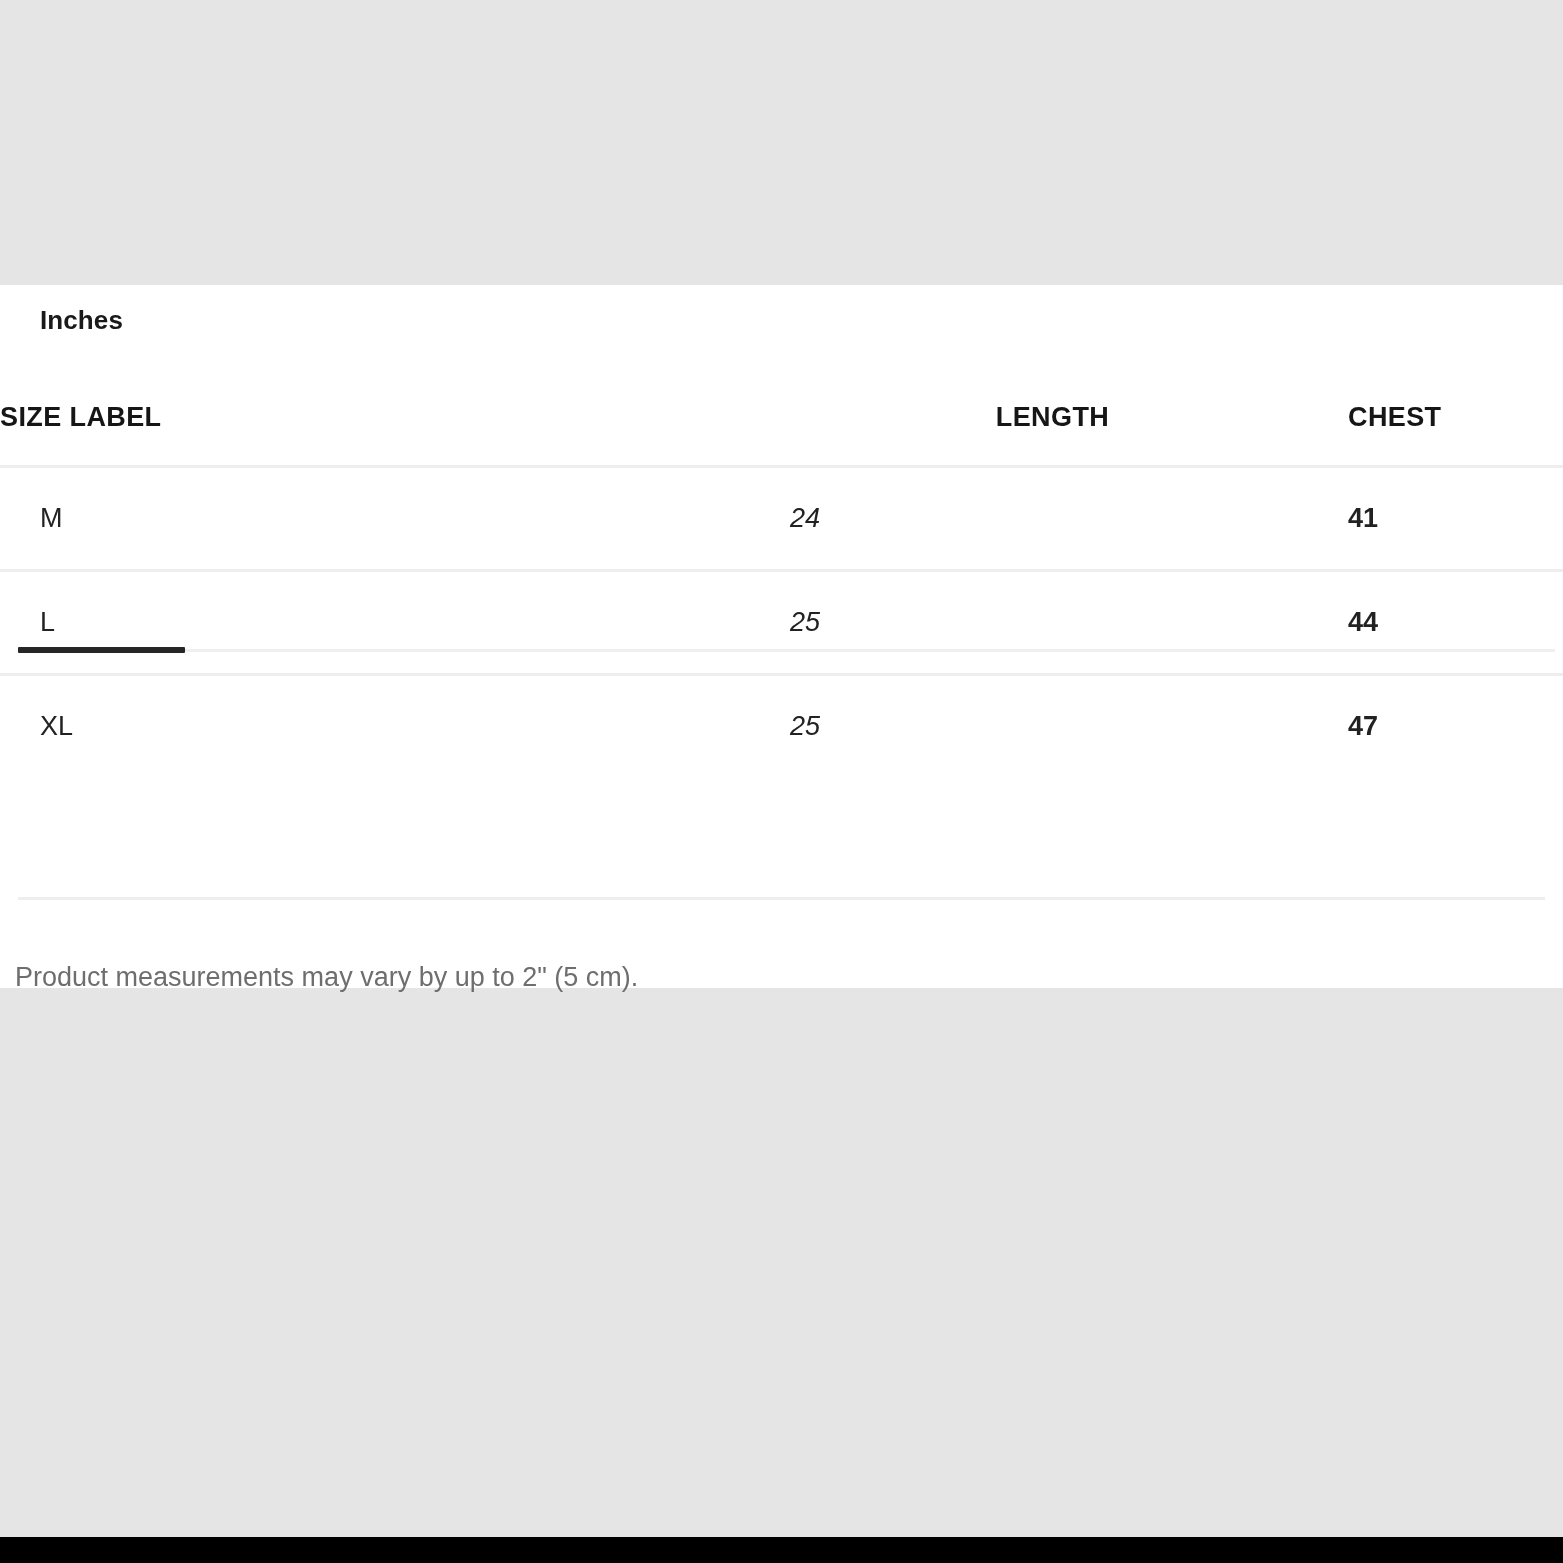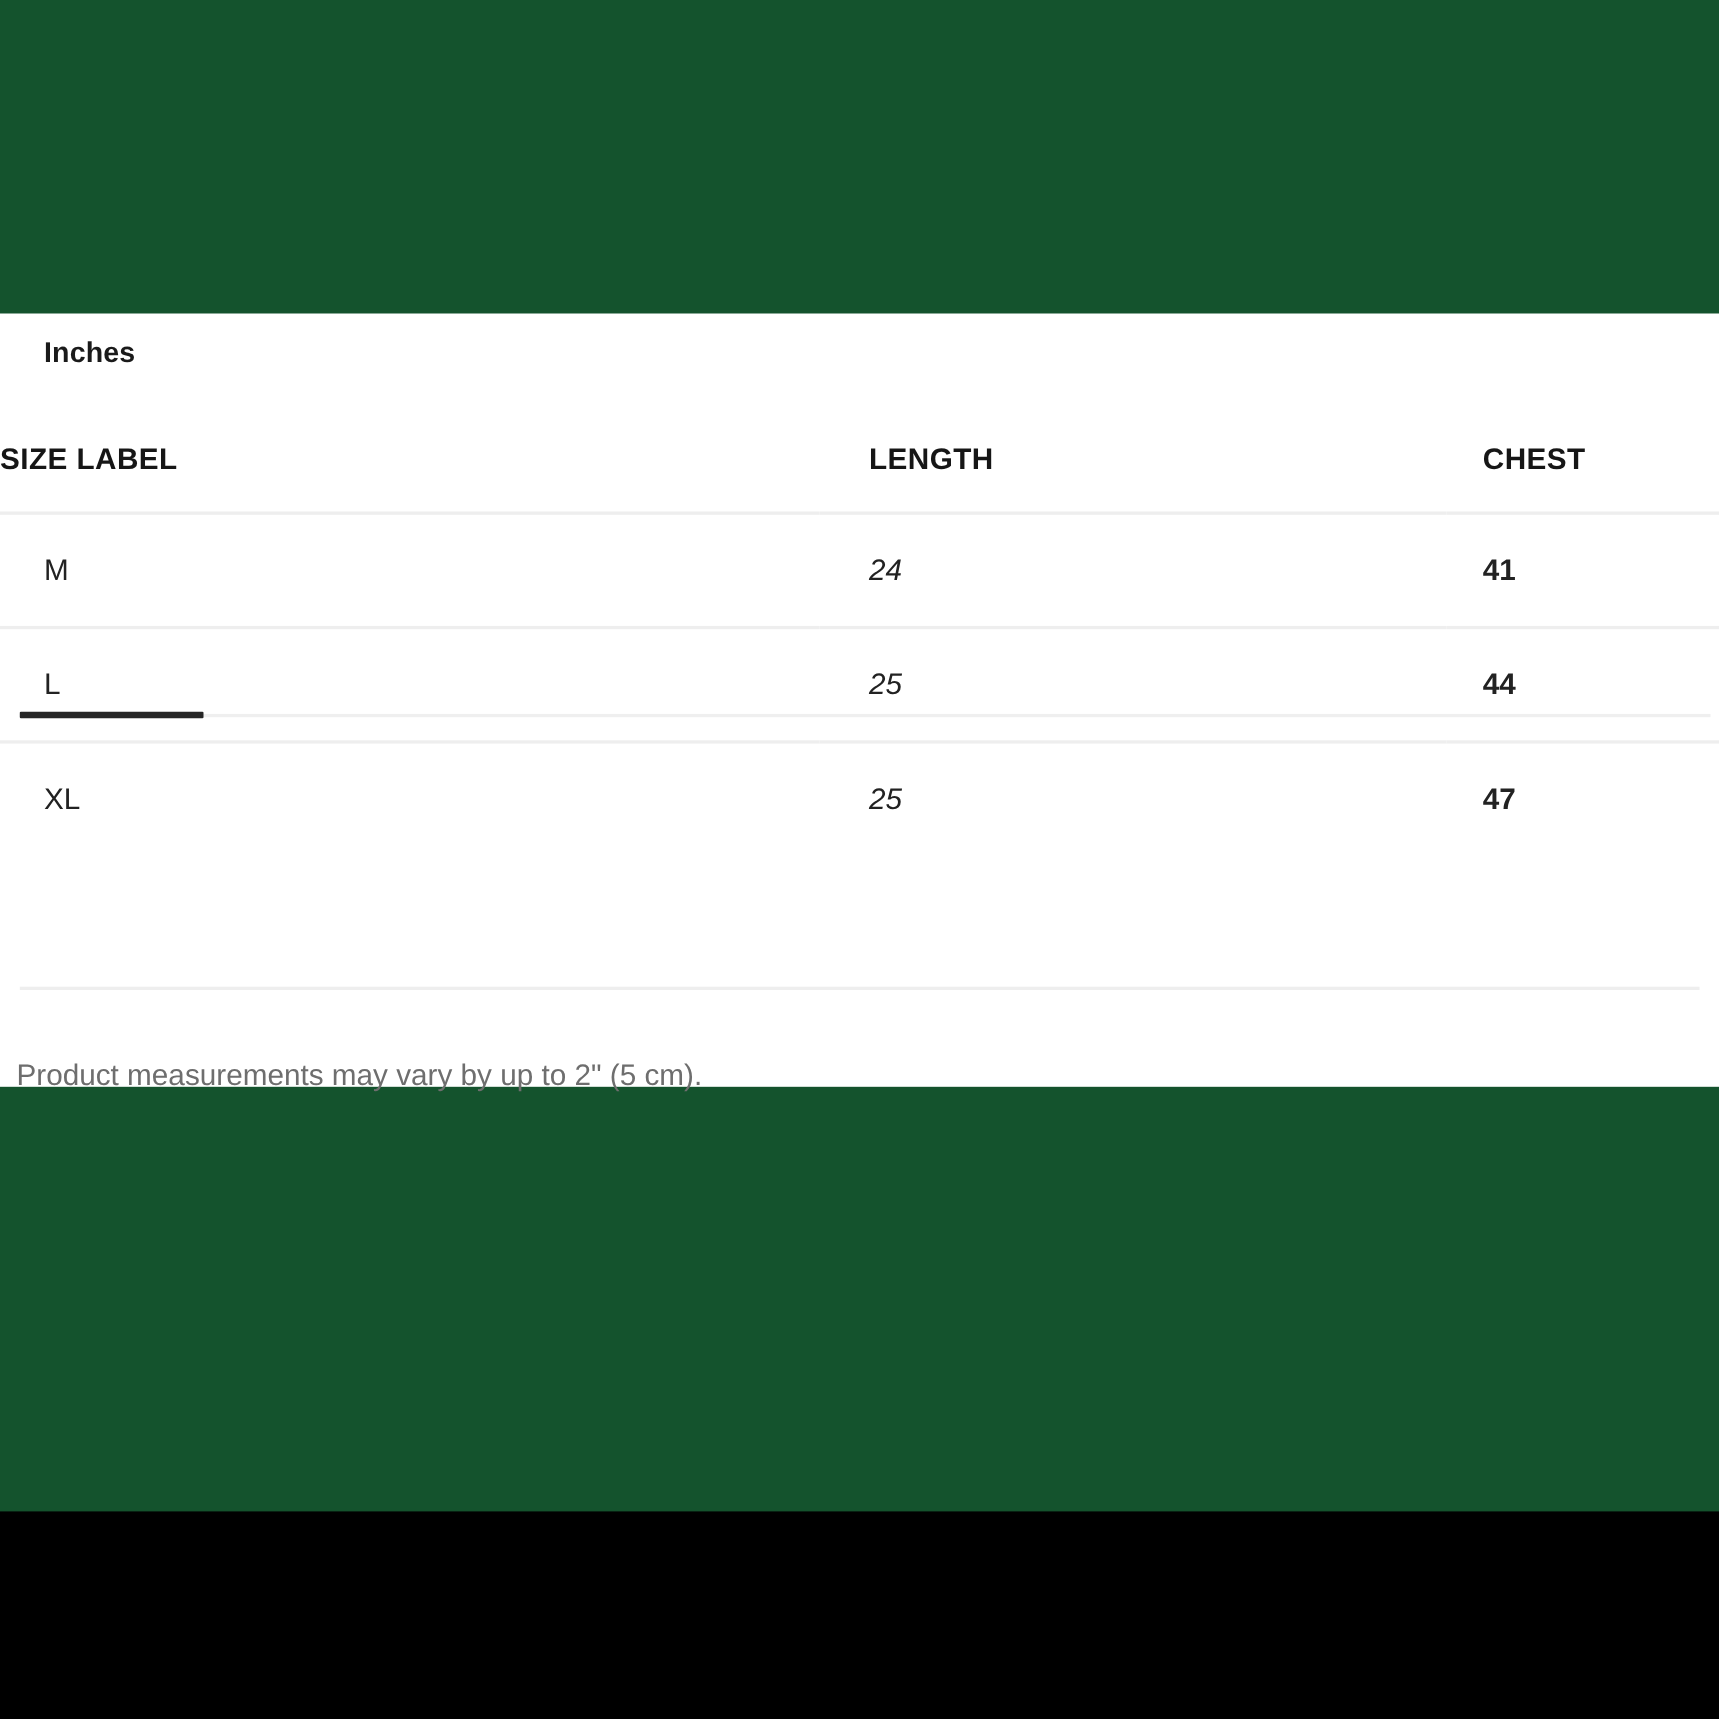--- a/index.html
+++ b/index.html
@@ -12,22 +12,22 @@
     height: 1563px;
     overflow: hidden;
     font-family: "Liberation Sans", sans-serif;
     -webkit-font-smoothing: antialiased;
   }
 
   
   #page {
     position: relative;
     width: 1563px;
-    height: 1374px;
-    background: #14532d;
+    height: 1537px;
+    background: #e5e5e5;
   }
 
   
   #size-chart-card {
     position: absolute;
     left: 0;
     top: 285px;
     width: 1563px;
     height: 703px;
     background: #ffffff;
@@ -92,21 +92,21 @@
 
   .size-table thead th {
     height: 96px;
     font-size: 27px;
     font-weight: bold;
     color: #161616;
     letter-spacing: 0.4px;
     text-transform: uppercase;
   }
   .size-table thead th:first-child { }
-  .size-table thead th.h-len       { padding-left: 45px; }
+  .size-table thead th.h-len       { padding-left: 45px; text-align: center; }
   .size-table thead th.h-chest     { padding-left: 33px; }
 
   .size-table tbody tr {
     border-top: 3px solid #eeeeee;
   }
   .size-table tbody td {
     height: 101px;
     font-size: 27px;
     font-weight: normal;
     color: #222222;

